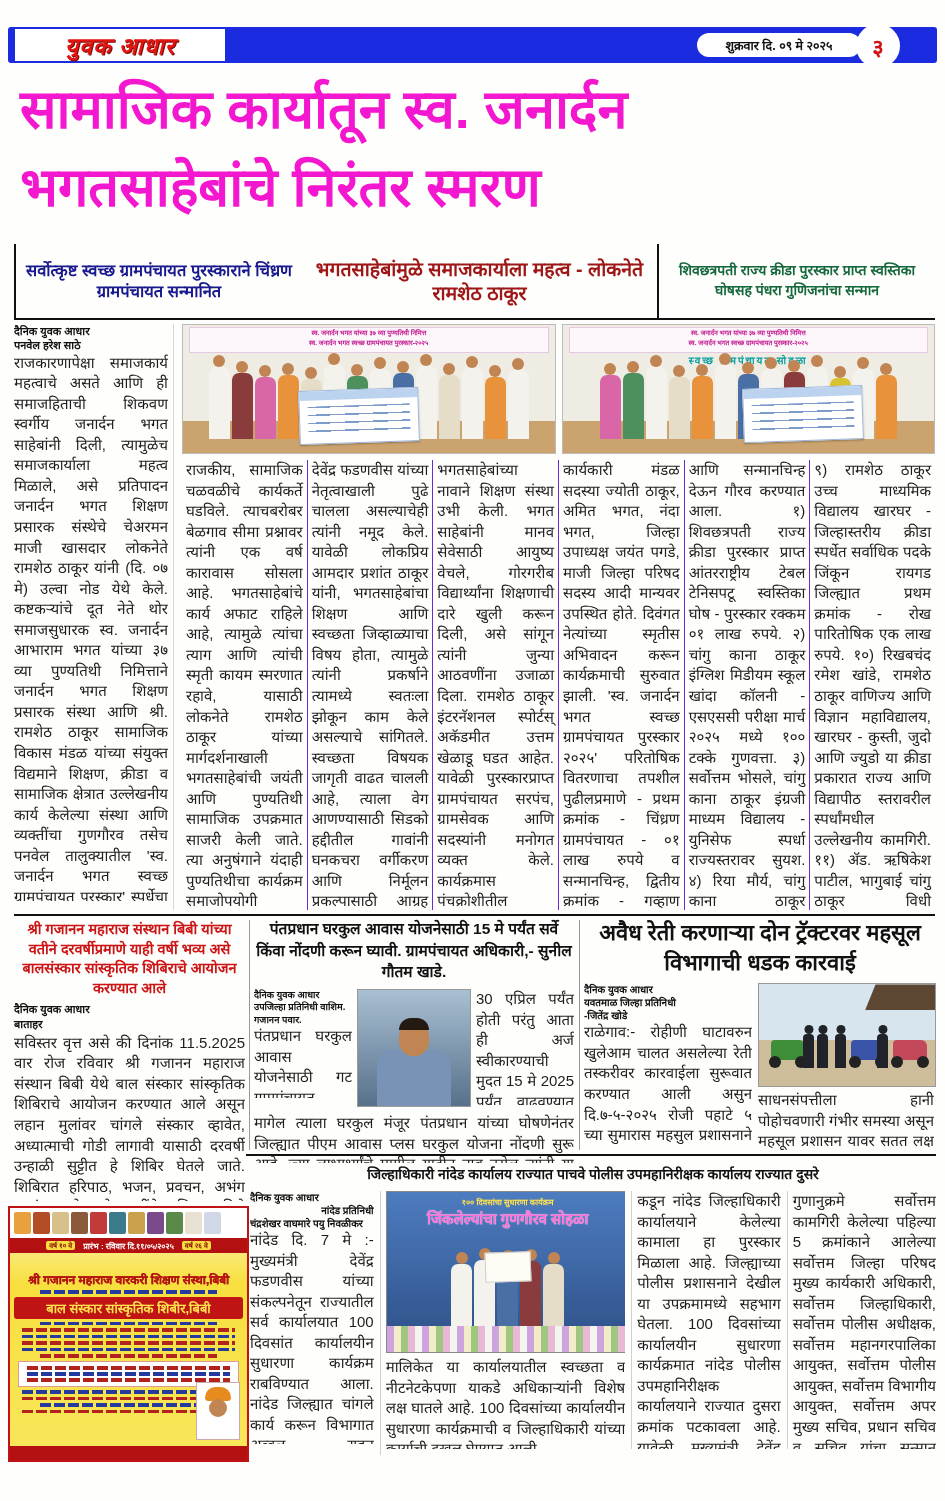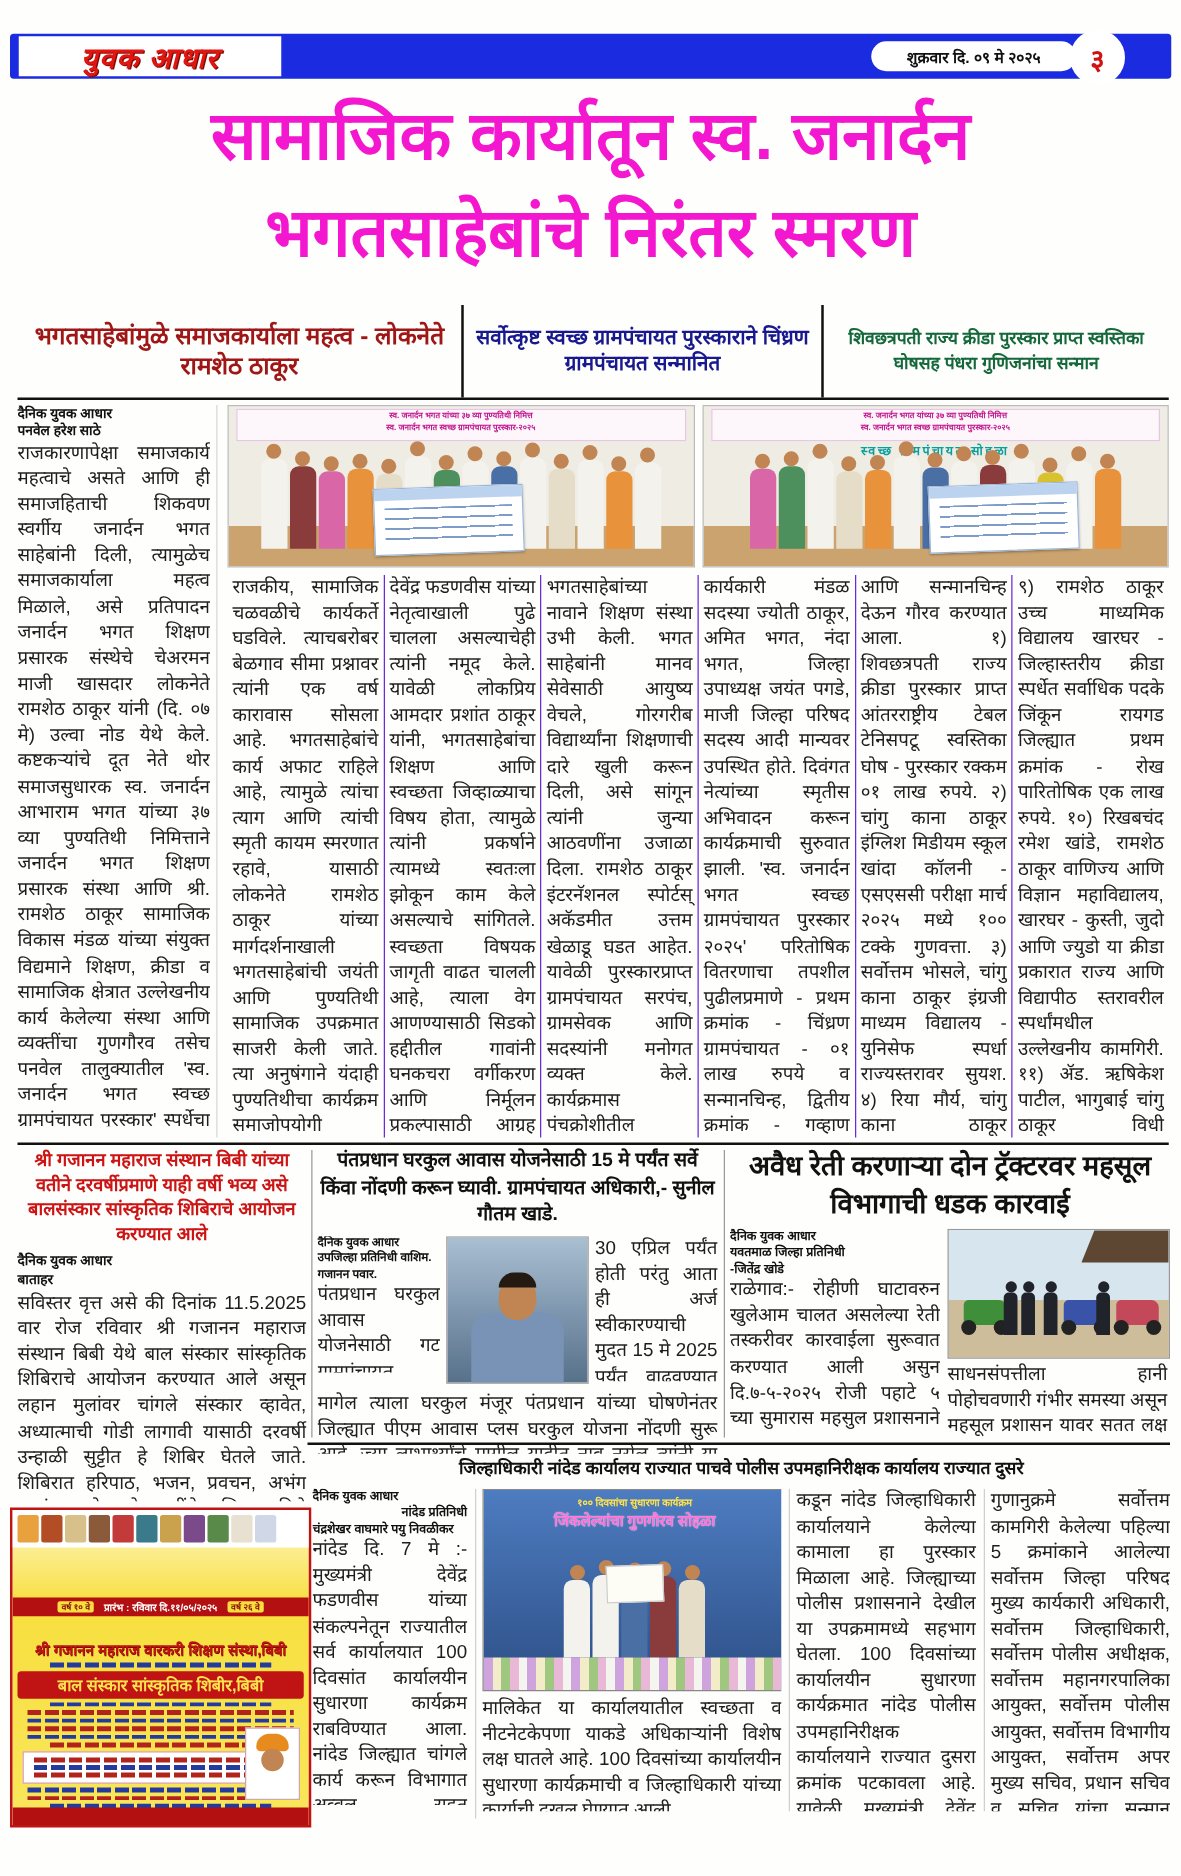--- a/index.html
+++ b/index.html
@@ -5,21 +5,21 @@
   html,body{margin:0;padding:0;background:#ffffff;}
   .page{position:relative;width:945px;height:1501px;background:#fefefc;overflow:hidden;
         font-family:"Liberation Sans","DejaVu Sans",sans-serif;color:#1c1c1c;}
   
   .mast-bar{position:absolute;left:8px;top:27px;width:929px;height:36px;background:#1b2ce0;border-radius:3px;}
   .logo-box{position:absolute;left:15px;top:29px;width:210px;height:32px;background:#fff;display:flex;align-items:flex-start;justify-content:center;}
   .logo-text{font-size:23px;font-weight:800;font-style:italic;color:#e21510;letter-spacing:1px;text-shadow:1px 1px 0 #7c0c07;}
   .date-box{position:absolute;left:697px;top:33px;width:164px;height:24px;background:#fff;border-radius:12px;display:flex;align-items:center;justify-content:center;font-size:12.5px;font-weight:700;color:#111;}
   .page-circle{position:absolute;left:856px;top:24px;width:40px;height:40px;background:#fff;border:2px solid #fff;border-radius:50%;display:flex;align-items:center;justify-content:center;font-size:22px;font-weight:800;color:#d21212;}
   
-  .headline{position:absolute;left:20px;top:70px;width:905px;height:172px;text-align:center;color:#f318cf;font-weight:800;font-size:54px;line-height:1.45;}
+  .headline{position:absolute;left:20px;top:70px;width:905px;height:172px;text-align:left;color:#f318cf;font-weight:800;font-size:54px;line-height:1.45;}
   .subhead-row{position:absolute;left:14px;top:244px;width:921px;height:74px;display:flex;border-bottom:2.5px solid #111;}
   .sh{display:flex;align-items:center;justify-content:center;text-align:center;font-weight:700;padding:2px 6px;box-sizing:border-box;}
   .sh-left{width:355px;color:#9e1616;font-size:19.5px;line-height:1.25;}
   .sh-mid{width:288px;color:#18188f;font-size:16.5px;line-height:1.3;border-left:2px solid #111;}
   .sh-right{width:278px;color:#15683b;font-size:14px;line-height:1.4;border-left:2px solid #111;}
   
   .lead-region{position:absolute;left:14px;top:324px;width:921px;height:588px;}
   .byline{font-size:11px;font-weight:800;color:#111;line-height:1.3;}
   .bodytext{font-size:15px;line-height:1.37;text-align:justify;color:#1d1d1d;overflow:hidden;}
   .col1{position:absolute;left:0;top:0;width:160px;height:586px;overflow:hidden;border-right:1px solid #d8d8d8;padding-right:5px;box-sizing:border-box;}
@@ -66,30 +66,30 @@
   
   .rule-bottom{position:absolute;left:246px;top:1154px;width:690px;height:2px;background:#111;}
   .sec-divas{position:absolute;left:250px;top:1160px;width:686px;}
   .dv-head{font-size:26px;font-weight:800;text-align:center;color:#111;line-height:1.25;}
   .dv-sub{font-size:14px;font-weight:800;text-align:center;color:#111;margin-top:4px;}
   .dv-row{display:flex;gap:6px;margin-top:8px;height:264px;overflow:hidden;}
   .dv-col{overflow:hidden;}
   .dv-col + .dv-col{border-left:1px solid #d0d0d0;padding-left:5px;}
   .awardpic{width:242px;height:160px;position:relative;background:linear-gradient(#4d7cc0,#2d4f86);border:1px solid #888;overflow:hidden;flex:none;}
   .aw-b1{position:absolute;top:4px;left:0;right:0;text-align:center;font-size:8px;font-weight:700;color:#ffe34d;}
-  .aw-b2{position:absolute;top:16px;left:0;right:0;text-align:center;font-size:12px;font-weight:800;color:#ff6fd8;text-shadow:0 0 1px #fff;}
+  .aw-b2{position:absolute;top:16px;left:0;right:0;text-align:center;font-size:15px;font-weight:800;color:#ff6fd8;text-shadow:0 0 1px #fff;}
   .aw-crowd{position:absolute;bottom:26px;left:0;width:100%;display:flex;align-items:flex-end;justify-content:center;}
   .cert{position:absolute;bottom:70px;left:50%;transform:translateX(-50%) rotate(-2deg);width:44px;height:28px;background:#fdfdf6;border:1px solid #ccc;}
   .flowers{position:absolute;bottom:0;left:0;right:0;height:26px;
      background:repeating-linear-gradient(90deg,#cfa3dd 0 7px,#f2ecc9 7px 14px,#9fc77f 14px 21px,#eab8d7 21px 28px,#f5f5f0 28px 35px);}
   
   .ad{position:absolute;left:8px;top:1206px;width:241px;height:256px;background:linear-gradient(#fff8c9,#f7df3e 30%,#f9e75c);border:2px solid #c01313;box-sizing:border-box;overflow:hidden;}
   .ad-deities{height:30px;background:#fff;display:flex;align-items:center;gap:2px;padding:0 4px;}
   .deity{width:17px;height:22px;border-radius:2px;}
-  .ad-start{height:15px;background:#b31111;color:#fff;font-size:8px;font-weight:700;display:flex;align-items:center;justify-content:center;gap:8px;margin-top:40px;}
+  .ad-start{height:15px;background:#b31111;color:#fff;font-size:8px;font-weight:700;display:flex;align-items:center;justify-content:center;gap:8px;}
   .ad-year{font-size:7px;background:#f7df3e;color:#8a0d08;padding:0 3px;border-radius:2px;font-weight:800;}
   .ad-org{color:#c01313;font-weight:800;font-size:12px;text-align:center;line-height:1.2;margin-top:20px;text-shadow:.4px .4px 0 #7c0c07;}
   .ad-band{margin:3px 4px 2px;background:#c01313;color:#ffe34d;font-weight:800;font-size:13px;text-align:center;border-radius:3px;padding:2px 0;}
   .tl{height:3.5px;margin:3px 12px;background:repeating-linear-gradient(90deg,#b3231d 0 11px,rgba(0,0,0,0) 11px 14px);}
   .tl.b{background:repeating-linear-gradient(90deg,#243a9e 0 11px,rgba(0,0,0,0) 11px 14px);}
   .tl.s{margin:3px 30px;}
   .ad-white{margin:3px 8px;background:#fff;border:1px solid #d99;padding:2px 4px;}
   .ad-white .tl{margin:2.5px 4px;}
   .ad-bottom{position:absolute;bottom:0;left:0;right:0;height:14px;background:#b31111;}
   .monk{position:absolute;right:7px;bottom:20px;width:42px;height:56px;background:#fff;border:1px solid #caa;}
@@ -107,22 +107,22 @@
   </div>
   <div class="date-box">शुक्रवार दि. ०९ मे २०२५</div>
   <div class="page-circle">३</div>
 
   <div class="headline">
     <div>सामाजिक कार्यातून स्व. जनार्दन</div>
     <div>भगतसाहेबांचे निरंतर स्मरण</div>
   </div>
 
   <div class="subhead-row">
+    <div class="sh sh-mid">सर्वोत्कृष्ट स्वच्छ ग्रामपंचायत पुरस्काराने चिंध्रण ग्रामपंचायत सन्मानित</div>
     <div class="sh sh-left">भगतसाहेबांमुळे समाजकार्याला महत्व - लोकनेते रामशेठ ठाकूर</div>
-    <div class="sh sh-mid">सर्वोत्कृष्ट स्वच्छ ग्रामपंचायत पुरस्काराने चिंध्रण ग्रामपंचायत सन्मानित</div>
     <div class="sh sh-right">शिवछत्रपती राज्य क्रीडा पुरस्कार प्राप्त स्वस्तिका घोषसह पंधरा गुणिजनांचा सन्मान</div>
   </div>
 
   <div class="lead-region">
     <div class="col1">
       <div class="byline">दैनिक युवक आधार</div>
       <div class="byline">पनवेल हरेश साठे</div>
       <div class="bodytext" style="height:548px;">राजकारणापेक्षा समाजकार्य महत्वाचे असते आणि ही समाजहिताची शिकवण स्वर्गीय जनार्दन भगत साहेबांनी दिली, त्यामुळेच समाजकार्याला महत्व मिळाले, असे प्रतिपादन जनार्दन भगत शिक्षण प्रसारक संस्थेचे चेअरमन माजी खासदार लोकनेते रामशेठ ठाकूर यांनी (दि. ०७ मे) उल्वा नोड येथे केले. कष्टकऱ्यांचे दूत नेते थोर समाजसुधारक स्व. जनार्दन आभाराम भगत यांच्या ३७ व्या पुण्यतिथी निमित्ताने जनार्दन भगत शिक्षण प्रसारक संस्था आणि श्री. रामशेठ ठाकूर सामाजिक विकास मंडळ यांच्या संयुक्त विद्यमाने शिक्षण, क्रीडा व सामाजिक क्षेत्रात उल्लेखनीय कार्य केलेल्या संस्था आणि व्यक्तींचा गुणगौरव तसेच पनवेल तालुक्यातील 'स्व. जनार्दन भगत स्वच्छ ग्रामपंचायत पुरस्कार' स्पर्धेचा परितोषिक वितरण समारंभ उत्साहात पार पडला. त्यावेळी ते बोलत होते. समारंभाच्या अध्यक्षस्थानी संस्थेचे उपाध्यक्ष वाय. टी. देशमुख होते. यावेळी व्यासपीठावर आमदार प्रशांत ठाकूर, माजी नगराध्यक्ष जे. एम. म्हात्रे आदी मान्यवर उपस्थित होते. भगतसाहेबांनी कुटुंबाला नाही पण समाजाच्या हितासाठी आपले आयुष्य खर्ची केले, त्यांच्या मुशीतून</div>
     </div>
 

